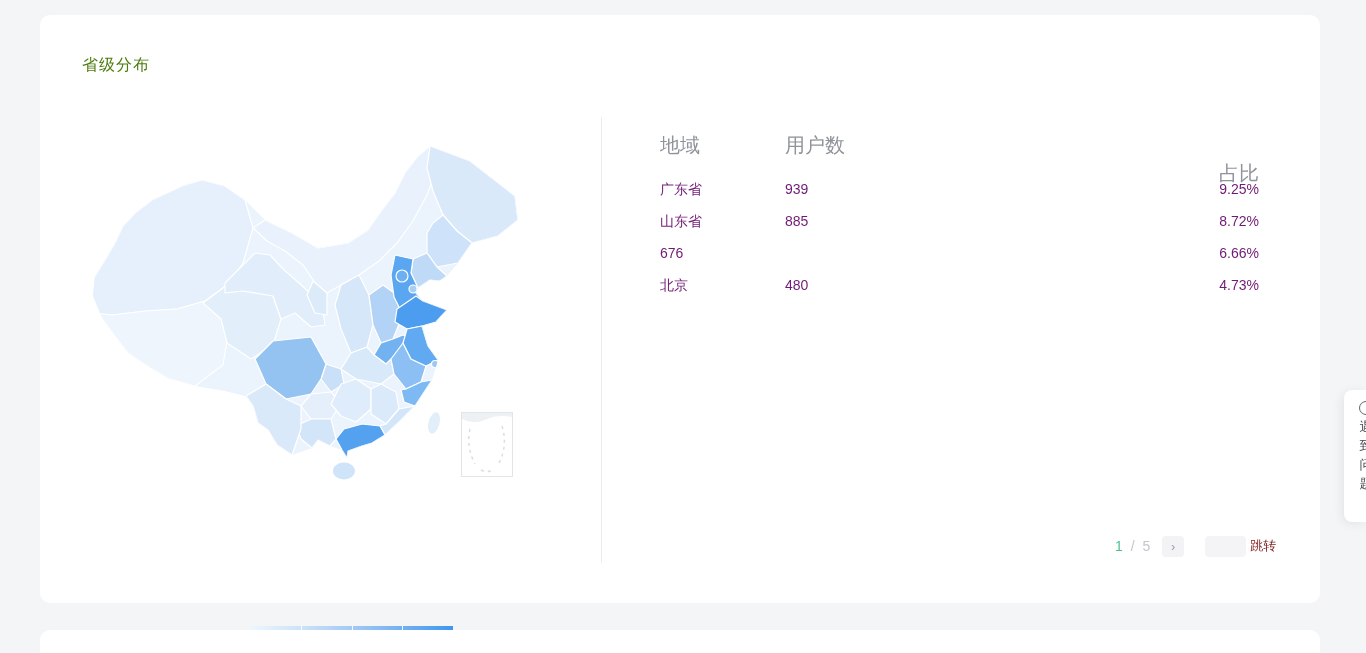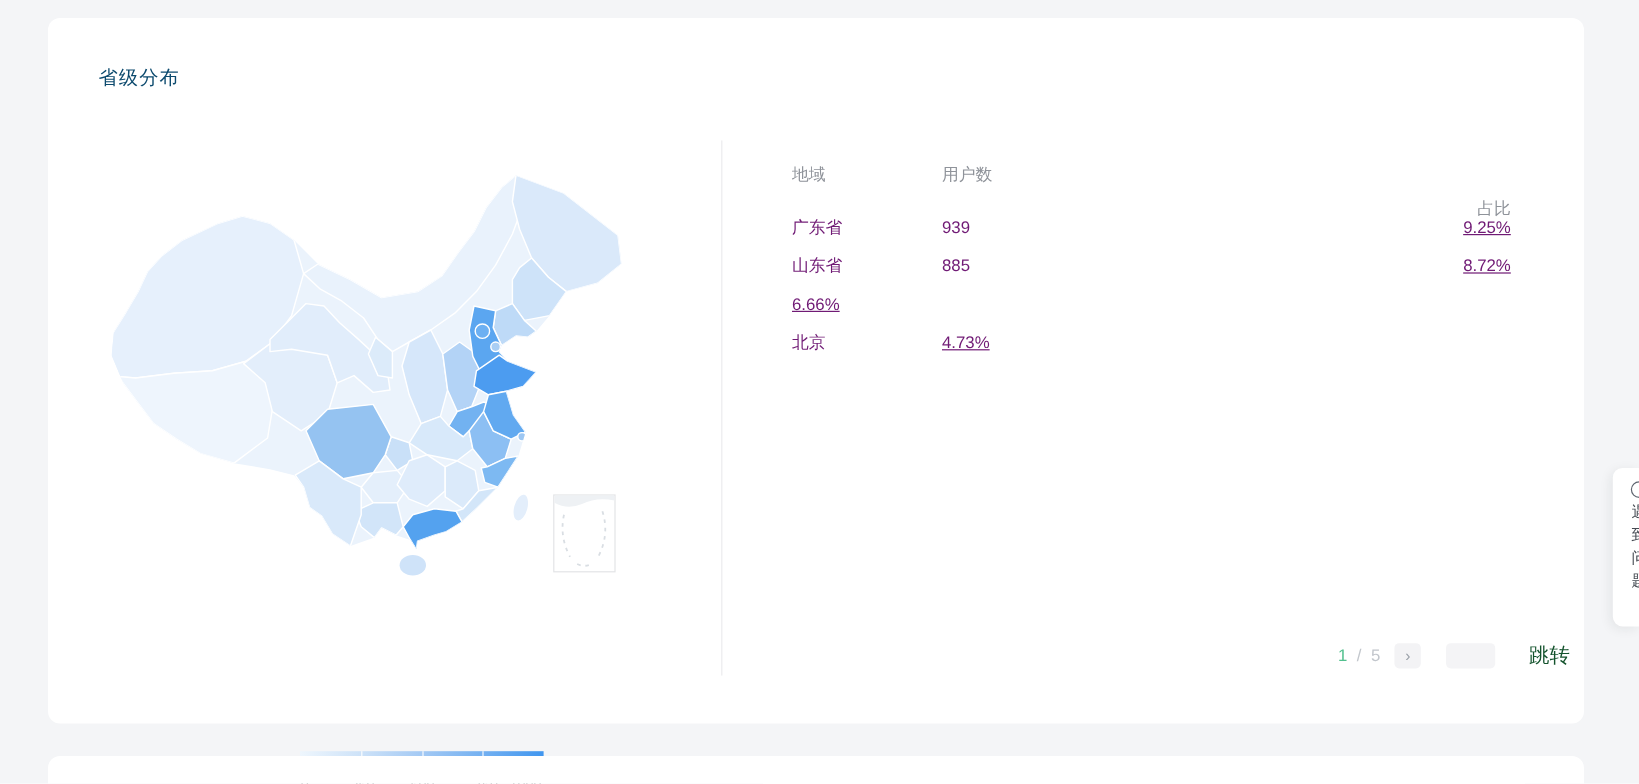--- a/index.html
+++ b/index.html
@@ -11,21 +11,21 @@
     position:relative;
   }
   .card {
     position:absolute; background:#fff; border-radius:10px;
   }
   .card-main { left:40px; top:15px; width:1280px; height:588px; }
   .card-next { left:40px; top:630px; width:1280px; height:60px; }
 
   .card-title {
     position:absolute; left:42px; top:40px;
-    font-size:16px; font-weight:400; color:#0c4a6e; letter-spacing:1px;
+    font-size:16px; font-weight:400; color:#4d7c0f; letter-spacing:1px;
   }
 
   
   .map-wrap { position:absolute; left:45px; top:118px; width:450px; height:360px; }
   .prov { stroke:#fff; stroke-width:1.2px; stroke-linejoin:round; }
   .inset-box { fill:#ffffff; stroke:#e3e4e6; stroke-width:1; }
   .inset-dash { fill:none; stroke:#d9dee3; stroke-width:1.5; stroke-dasharray:3 4; }
 
   .legend-bar {
     position:absolute; left:165px; top:493px; width:203px; height:14px;
@@ -40,46 +40,46 @@
   .legend-labels span:nth-child(1){left:169px;}
   .legend-labels span:nth-child(2){left:217px;}
   .legend-labels span:nth-child(3){left:267px;}
   .legend-labels span:nth-child(4){left:320px;}
   .legend-labels span:nth-child(5){left:353px;}
 
   .v-divider { position:absolute; left:561px; top:102px; width:1px; height:446px; background:#ececee; }
 
   
   .region-table { position:absolute; left:620px; top:122px; width:599px; }
-  .thead { display:flex; font-size:14px; color:#8f939a; height:16px; line-height:16px; }
+  .thead { display:flex; font-size:20px; color:#8f939a; height:16px; line-height:16px; }
   .th-region { width:125px; }
   .th-users  { flex:1; }
   .th-pct    { text-align:right;margin-top:28px; }
   .tbody { position:absolute; left:0; top:44px; width:599px; }
   .trow { display:flex; height:32px; line-height:16px; font-size:14px; color:#701a75; }
   .td-region { width:125px; }
   .td-users  { flex:1; }
-  .td-pct    { text-align:right;text-decoration:underline; }
+  .td-pct    { text-align:right; }
 
   
   .pager { position:absolute; left:1075px; top:520px; height:22px; display:flex; align-items:center; }
   .pager-pages { font-size:14px; line-height:22px; }
   .pager-current { color:#52c08e; }
   .pager-sep, .pager-total { color:#c2c6cc; }
   .pager-sep { padding:0 4px; }
   .pager-next {
     margin-left:12px; width:22px; height:21px; border:none; border-radius:4px;
     background:#f3f3f5; color:#9aa0a8; font-size:13px; line-height:21px;
     text-align:center; cursor:pointer; padding:0;
   }
   .pager-jump-input {
     margin-left:21px; width:41px; height:21px; border:none; border-radius:4px;
     background:#f4f4f6; outline:none; font-size:13px; text-align:center; color:#303238;
   }
-  .pager-jump-label { margin-left:28px; font-size:17px; color:#14532d; }
+  .pager-jump-label { margin-left:4px; font-size:13px; color:#7f1d1d; }
 
   
   .feedback {
     position:absolute; top:390px; right:0; width:22px; height:132px;
     background:#fff; border-radius:8px 0 0 8px; overflow:hidden;
     box-shadow:-2px 2px 10px rgba(31,35,41,.08); cursor:pointer;
   }
   .feedback-inner {
     width:44px; display:flex; flex-direction:column; align-items:center;
     padding-top:11px; gap:4px;
@@ -180,24 +180,26 @@
         <span class="td-region">广东省</span>
         <span class="td-users">939</span>
         <span class="td-pct">9.25%</span>
       </div>
       <div class="trow">
         <span class="td-region">山东省</span>
         <span class="td-users">885</span>
         <span class="td-pct">8.72%</span>
       </div>
       <div class="trow">
+        <span class="td-users">676</span>
         <span class="td-pct">6.66%</span>
       </div>
       <div class="trow">
         <span class="td-region">北京</span>
+        <span class="td-users">480</span>
         <span class="td-pct">4.73%</span>
       </div>
     </div>
   </div>
 
   <div class="pager">
     <span class="pager-pages">
       <span class="pager-current">1</span>
       <span class="pager-sep">/</span>
       <span class="pager-total">5</span>

